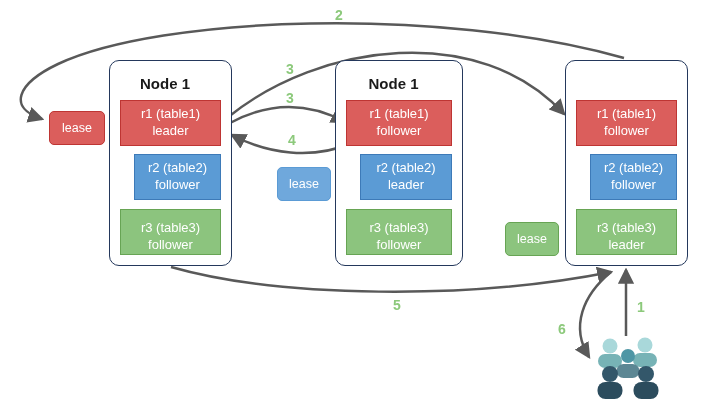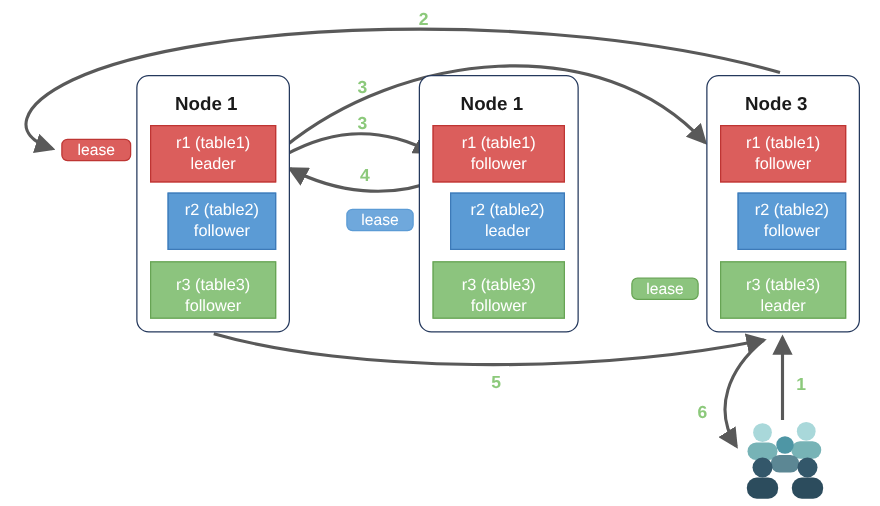--- a/index.html
+++ b/index.html
@@ -26,21 +26,21 @@
         border-radius:10px;z-index:1;}
   .node-title{position:absolute;top:14px;left:0;right:11px;text-align:center;
         font-size:15px;font-weight:bold;color:var(--title);}
   .replica{position:absolute;left:10px;right:10px;height:46px;border-radius:0;
         display:flex;flex-direction:column;align-items:center;justify-content:center;
         color:#fff;font-size:13px;line-height:1.3;text-align:center;}
   .replica.red{background:var(--red-fill);border:1.5px solid var(--red-border);}
   .replica.blue{background:var(--blue-fill);border:1.5px solid var(--blue-border);}
   .replica.green{background:var(--green-fill);border:1.5px solid var(--green-border);justify-content:flex-end;}
   .r1{top:39px;} .r2{top:93px;margin-left:14px;} .r3{top:148px;}
-  .lease{position:absolute;height:18px;border-radius:5px;z-index:1;
+  .lease{position:absolute;height:34px;border-radius:5px;z-index:1;
         display:flex;align-items:center;justify-content:center;
         color:#fff;font-size:12.5px;}
   .lease.red{background:var(--red-fill);border:1.5px solid var(--red-border);}
   .lease.blue{background:var(--lease-blue-fill);border:1.5px solid var(--blue-fill);}
   .lease.green{background:var(--green-fill);border:1.5px solid var(--green-border);}
   .step{position:absolute;z-index:2;color:var(--step);font-weight:bold;font-size:14px;
         width:16px;text-align:center;}
   .uh-light{fill:var(--u-light-head);} .ub-light{fill:var(--u-light-body);}
   .uh-mid{fill:var(--u-mid-head);}   .ub-mid{fill:var(--u-mid-body);}
   .uh-dark{fill:var(--u-dark-head);} .ub-dark{fill:var(--u-dark-body);}
@@ -104,21 +104,20 @@
       <span>r2 (table2)</span>
       <span>leader</span>
     </div>
     <div class="replica green r3">
       <span>r3 (table3)</span>
       <span>follower</span>
     </div>
   </div>
 
   <div class="node" style="left:565px;top:60px;width:123px;height:206px;">
-    <div class="node-title">Node 3</div>
     <div class="replica red r1">
       <span>r1 (table1)</span>
       <span>follower</span>
     </div>
     <div class="replica blue r2">
       <span>r2 (table2)</span>
       <span>follower</span>
     </div>
     <div class="replica green r3">
       <span>r3 (table3)</span>

